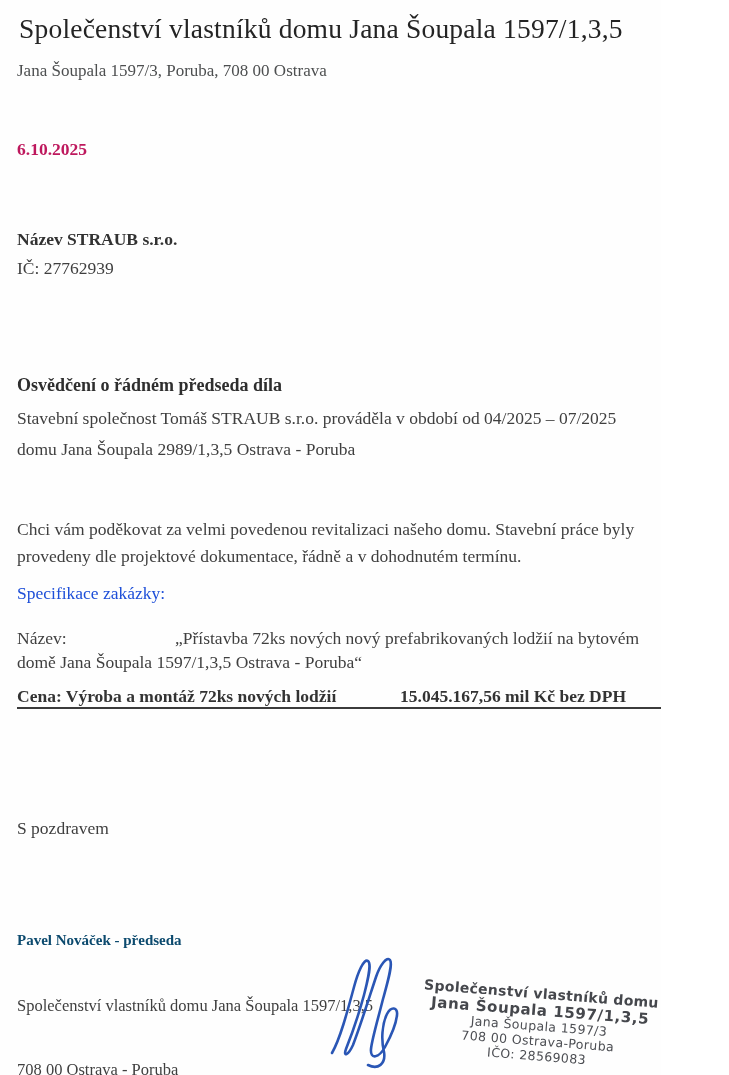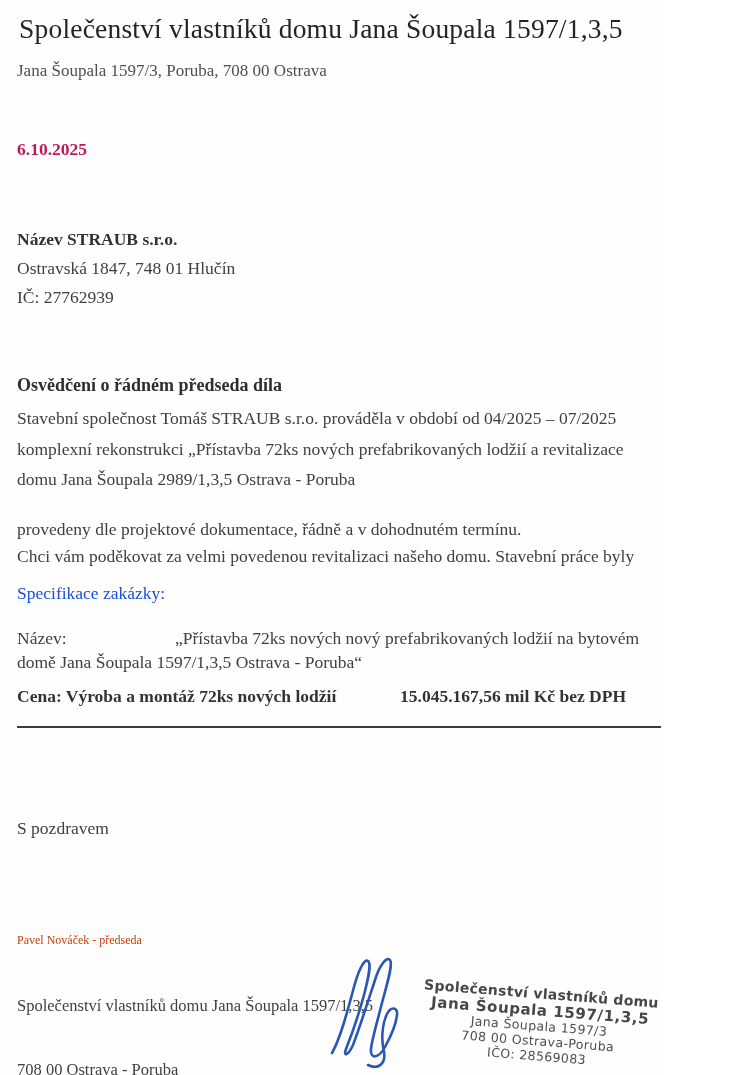--- a/index.html
+++ b/index.html
@@ -77,35 +77,35 @@
   }
   .name-label { display: inline-block; width: 158px; }
 
   .price-row {
     left: 17px; top: 686px;
     width: 648px;
     font-size: 17.5px;
     font-weight: bold;
     color: #333333;
     border-bottom: 2px solid #3b3b3b;
-    padding-bottom: 19px;
+    padding-bottom: 0;
   }
   .price-value { position: absolute; left: 383px; top: 0; white-space: nowrap; }
 
   .closing {
     left: 17px; top: 818px;
     font-size: 17.5px;
   }
   .signer {
     left: 17px; top: 887px;
     font-size: 16.5px;
     line-height: 21.5px;
     white-space: pre-wrap;
   }
-  .signer .s-name { font-weight: normal; color: #c2410c; font-size: 12px; }
+  .signer .s-name { font-weight: bold; color: #0c4a6e; font-size: 15px; }
 
   .signature-svg {
     left: 326px; top: 951px;
     width: 100px; height: 120px;
   }
 
   .stamp {
     left: 420px; top: 976px;
     width: 245px;
     transform: rotate(4.5deg);
@@ -124,35 +124,33 @@
 
 <div class="page">
 
   <div class="abs letterhead-title">Společenství vlastníků domu Jana Šoupala 1597/1,3,5</div>
   <div class="abs letterhead-address">Jana Šoupala 1597/3, Poruba, 708 00 Ostrava</div>
 
   <div class="abs letter-date">6.10.2025</div>
 
   <div class="abs recipient">
     <div class="r-name">Název STRAUB s.r.o.</div>
-    <div>Ostravská 1847, 748 01 Hlučín</div>
     <div>IČ: 27762939</div>
   </div>
 
   <div class="abs subject-heading">Osvědčení o řádném předseda díla</div>
 
   <div class="abs para1">
     <div>Stavební společnost Tomáš STRAUB s.r.o. prováděla v období od 04/2025 – 07/2025</div>
-    <div>komplexní rekonstrukci „Přístavba 72ks nových prefabrikovaných lodžií a revitalizace</div>
     <div>domu Jana Šoupala 2989/1,3,5 Ostrava - Poruba</div>
   </div>
 
   <div class="abs para2">
+    <div>Chci vám poděkovat za velmi povedenou revitalizaci našeho domu. Stavební práce byly</div>
     <div>provedeny dle projektové dokumentace, řádně a v dohodnutém termínu.</div>
-    <div>Chci vám poděkovat za velmi povedenou revitalizaci našeho domu. Stavební práce byly</div>
   </div>
 
   <div class="abs spec-label">Specifikace zakázky:</div>
 
   <div class="abs name-block">
     <div><span class="name-label">Název:</span><span>„Přístavba 72ks nových nový prefabrikovaných lodžií na bytovém</span></div>
     <div>domě Jana Šoupala 1597/1,3,5 Ostrava - Poruba“</div>
   </div>
 
   <div class="abs price-row">

